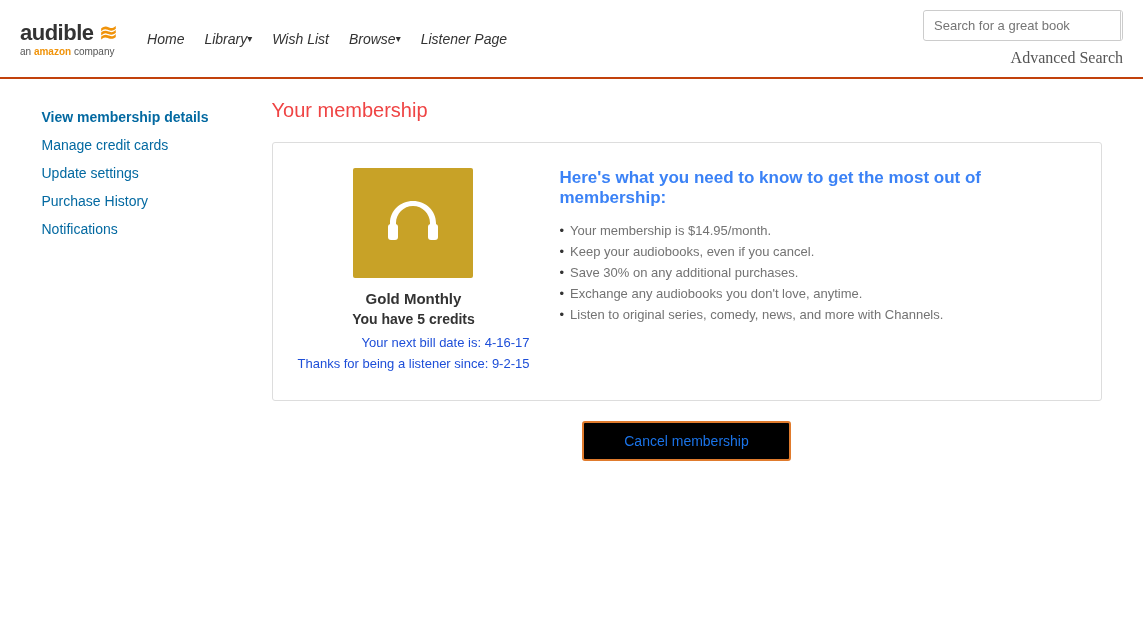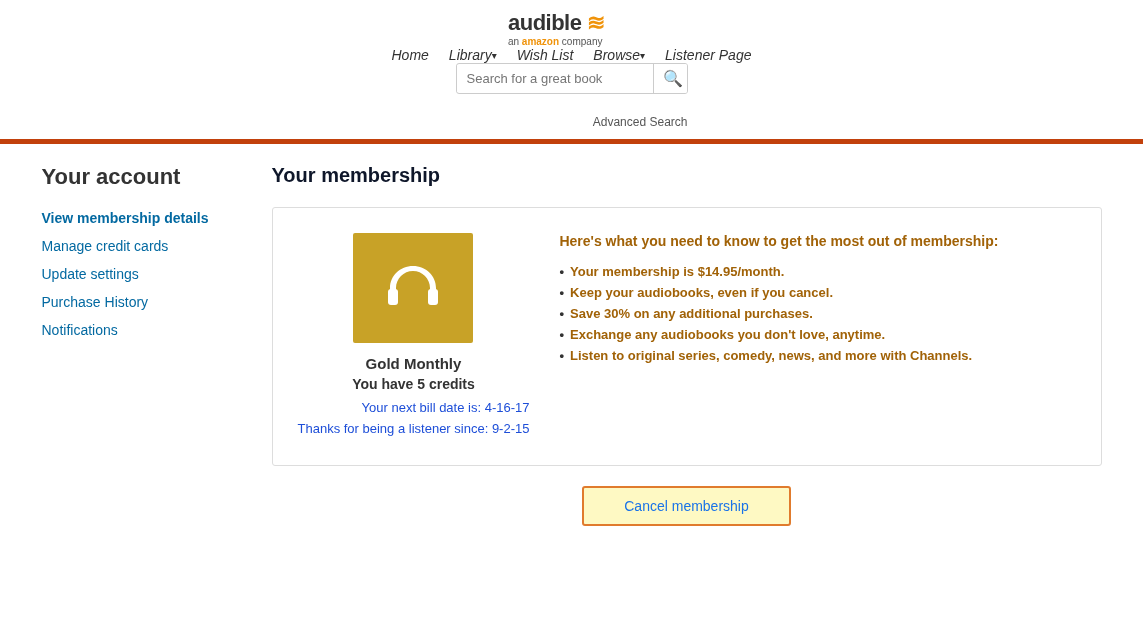--- a/index.html
+++ b/index.html
@@ -3,23 +3,22 @@
   <meta charset="utf-8">
   <style>
     * { box-sizing: border-box; margin: 0; padding: 0; }
     body { font-family: Arial, Helvetica, sans-serif; font-size: 14px; color: #333; background: #fff; }
 
     
     .header {
       display: flex;
       align-items: center;
       padding: 10px 20px;
-      border-bottom: 5px solid #c2410c;
+      border-bottom: 2px solid #c2410c;
       background: #fff;
-      flex-direction: column;
     }
     .logo-area {
       display: flex;
       flex-direction: column;
       margin-right: 30px;
     }
     .logo-text {
       font-size: 22px;
       font-weight: bold;
       color: #333;
@@ -62,43 +61,44 @@
       display: flex;
       flex-direction: column;
       align-items: flex-end;
     }
     .search-box {
       display: flex;
       align-items: center;
       border: 1px solid #ccc;
       border-radius: 3px;
       overflow: hidden;
-      width: 232px;
+      width: 200px;
     }
     .search-box input {
       border: none;
       outline: none;
       padding: 6px 10px;
       font-size: 13px;
       flex: 1;
       color: #999;
     }
     .search-box button {
       background: #fff;
       border: none;
       border-left: 1px solid #ccc;
       padding: 5px 10px;
       cursor: pointer;
       font-size: 16px;
     }
     .advanced-search {
-      font-size: 12px;
+      font-size: 16px;
       color: #555;
       text-decoration: none;
-      margin-top: 21px;
+      margin-top: 8px;
+      font-family: Liberation Serif, serif;
     }
 
     
     .main-container {
       display: flex;
       max-width: 1100px;
       margin: 0 auto;
       padding: 20px;
     }
 
@@ -130,22 +130,22 @@
       font-weight: bold;
     }
 
     
     .content {
       flex: 1;
       padding-left: 40px;
     }
     .content h2 {
       font-size: 20px;
-      font-weight: bold;
-      color: #0f172a;
+      font-weight: normal;
+      color: #ef4444;
       margin-bottom: 20px;
     }
 
     
     .membership-card {
       border: 1px solid #ddd;
       border-radius: 3px;
       padding: 25px;
       display: flex;
       gap: 30px;
@@ -186,52 +186,51 @@
       color: #1d4ed8;
       text-align: right;
       line-height: 1.6;
     }
 
     
     .membership-right {
       flex: 1;
     }
     .membership-right .intro {
-      font-size: 14px;
-      font-weight: bold;
-      color: #a16207;
+      font-size: 17px;
+      font-weight: bold;
+      color: #3b82f6;
       margin-bottom: 12px;
     }
     .membership-right ul {
       list-style: none;
       padding: 0;
     }
     .membership-right ul li {
       font-size: 13px;
-      color: #a16207;
+      color: #737373;
       padding: 3px 0;
       display: flex;
       gap: 6px;
-      font-weight: bold;
     }
     .membership-right ul li::before {
       content: "•";
       color: #333;
       flex-shrink: 0;
     }
 
     
     .cancel-area {
       display: flex;
       justify-content: center;
       margin-top: 20px;
     }
     .cancel-btn {
       border: 2px solid #e07b2d;
-      background: #fef9c3;
+      background: #000000;
       color: #1a73e8;
       font-size: 14px;
       padding: 10px 40px;
       cursor: pointer;
       border-radius: 3px;
     }
   </style>
 </head>
 <body>
 
@@ -263,21 +262,20 @@
       <input type="text" placeholder="Search for a great book" style="">
       <button>🔍</button>
     </div>
     <a href="#" class="advanced-search">Advanced Search</a>
   </div>
 </header>
 
 <div class="main-container">
 
   <aside class="sidebar">
-    <h1>Your account</h1>
     <ul class="sidebar-nav">
       <li class="active">
         <a href="#">View membership details</a>
       </li>
       <li>
         <a href="#">Manage credit cards</a>
       </li>
       <li>
         <a href="#">Update settings</a>
       </li>

